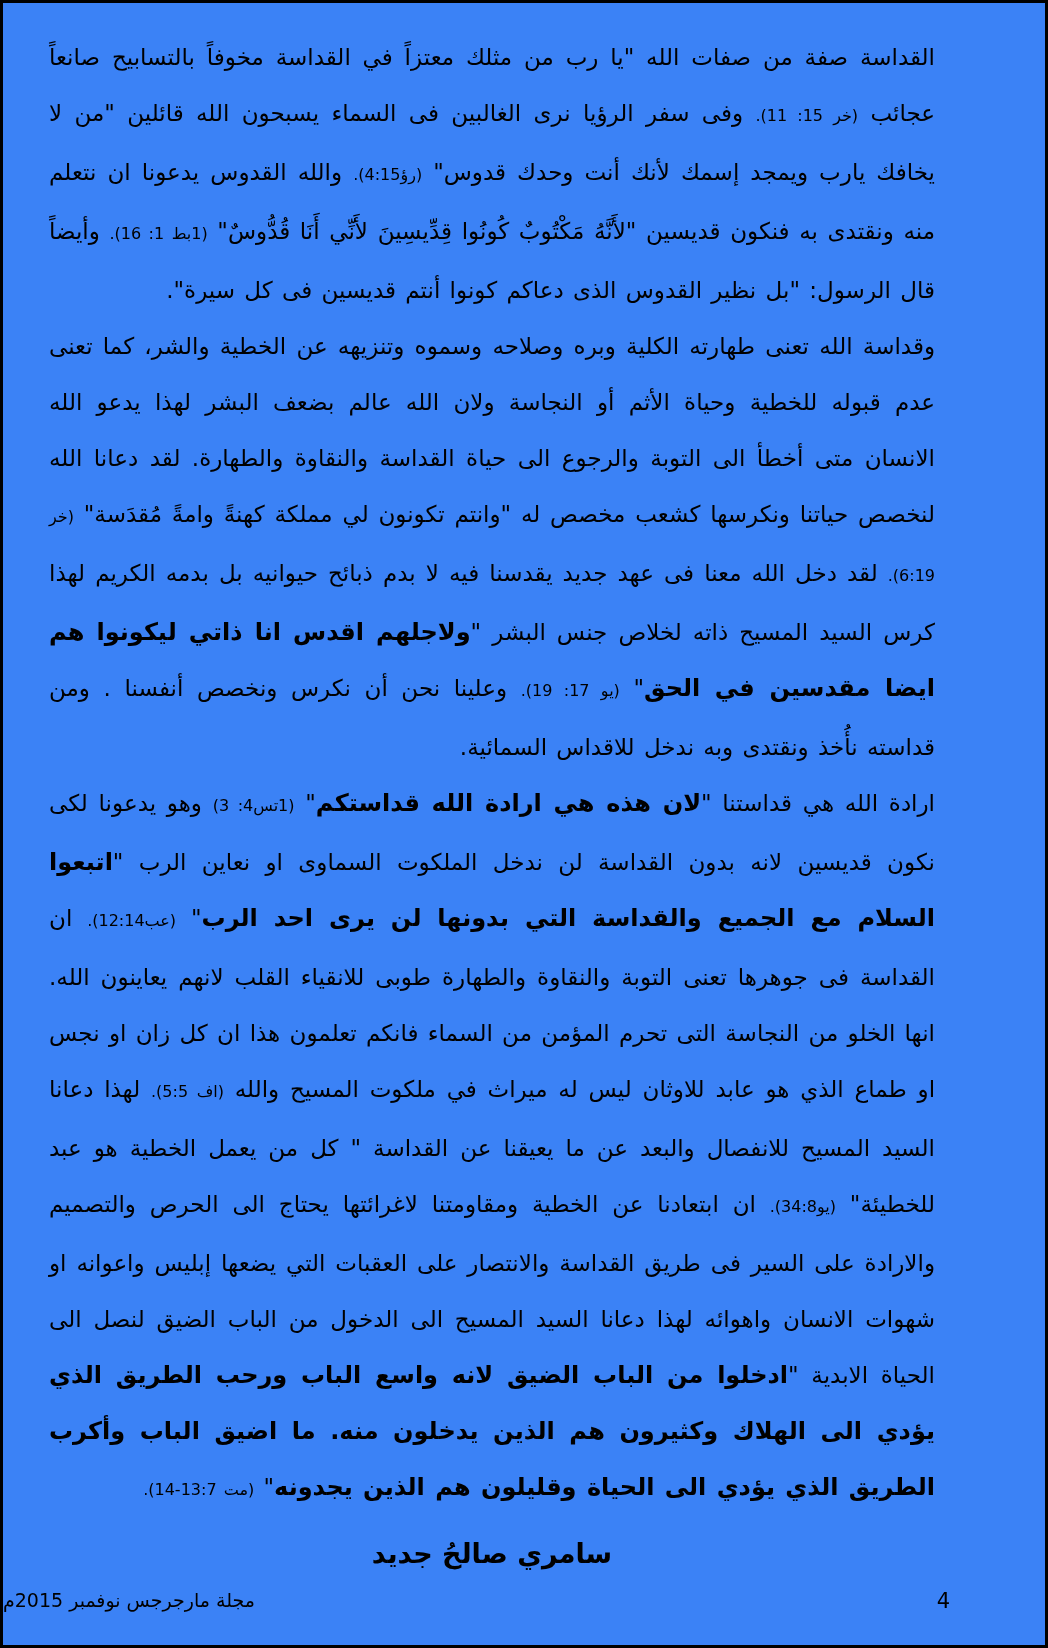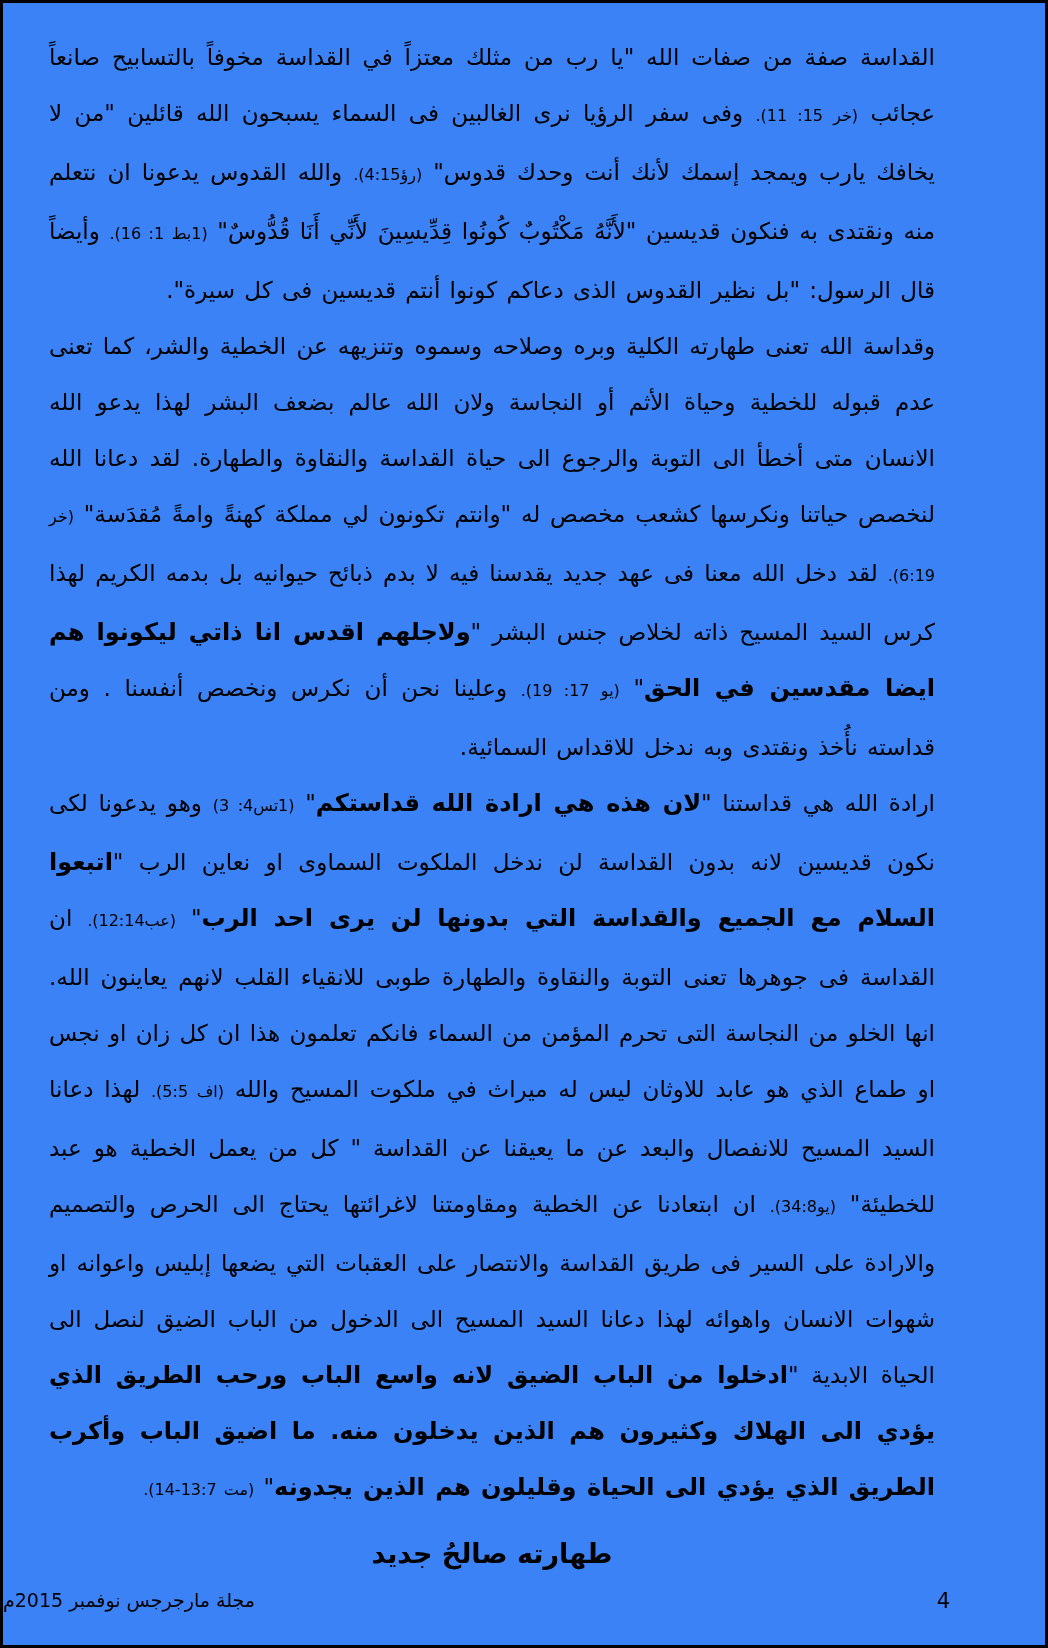--- a/index.html
+++ b/index.html
@@ -69,19 +69,19 @@
   }
 </style>
 </head>
 <body>
 
 <div class="page">
   <div class="content">
     <p class="para"><span class="r-normal">القداسة صفة من صفات الله "يا رب من مثلك معتزاً في القداسة مخوفاً بالتسابيح صانعاً عجائب </span><span class="r-ref">(خر 15: 11).</span><span class="r-normal"> وفى سفر الرؤيا نرى الغالبين فى السماء يسبحون الله قائلين "من لا يخافك يارب ويمجد إسمك لأنك أنت وحدك قدوس" </span><span class="r-ref">(رؤ4:15).</span><span class="r-normal"> والله القدوس يدعونا ان نتعلم منه ونقتدى به فنكون قديسين "لأَنَّهُ مَكْتُوبٌ كُونُوا قِدِّيسِينَ لأَنِّي أَنَا قُدُّوسٌ" </span><span class="r-ref">(1بط 1: 16).</span><span class="r-normal"> وأيضاً قال الرسول: "بل نظير القدوس الذى دعاكم كونوا أنتم قديسين فى كل سيرة".</span></p>
     <p class="para"><span class="r-normal">وقداسة الله تعنى طهارته الكلية وبره وصلاحه وسموه وتنزيهه عن الخطية والشر، كما تعنى عدم قبوله للخطية وحياة الأثم أو النجاسة ولان الله عالم بضعف البشر لهذا يدعو الله الانسان متى أخطأ الى التوبة والرجوع الى حياة القداسة والنقاوة والطهارة. لقد دعانا الله لنخصص حياتنا ونكرسها كشعب مخصص له "وانتم تكونون لي مملكة كهنةً وامةً مُقدَسة" </span><span class="r-ref">(خر 6:19).</span><span class="r-normal"> لقد دخل الله معنا فى عهد جديد يقدسنا فيه لا بدم ذبائح حيوانيه بل بدمه الكريم لهذا كرس السيد المسيح ذاته لخلاص جنس البشر "</span><span class="r-bold">ولاجلهم اقدس انا ذاتي ليكونوا هم ايضا مقدسين في الحق</span><span class="r-normal">" </span><span class="r-ref">(يو 17: 19).</span><span class="r-normal"> وعلينا نحن أن نكرس ونخصص أنفسنا . ومن قداسته نأُخذ ونقتدى وبه ندخل للاقداس السمائية.</span></p>
     <p class="para"><span class="r-normal">ارادة الله هي قداستنا "</span><span class="r-bold">لان هذه هي ارادة الله قداستكم</span><span class="r-normal">" </span><span class="r-ref">(1تس4: 3)</span><span class="r-normal"> وهو يدعونا لكى نكون قديسين لانه بدون القداسة لن ندخل الملكوت السماوى او نعاين الرب "</span><span class="r-bold">اتبعوا السلام مع الجميع والقداسة التي بدونها لن يرى احد الرب</span><span class="r-normal">" </span><span class="r-ref">(عب12:14).</span><span class="r-normal"> ان القداسة فى جوهرها تعنى التوبة والنقاوة والطهارة طوبى للانقياء القلب لانهم يعاينون الله. انها الخلو من النجاسة التى تحرم المؤمن من السماء فانكم تعلمون هذا ان كل زان او نجس او طماع الذي هو عابد للاوثان ليس له ميراث في ملكوت المسيح والله </span><span class="r-ref">(اف 5:5).</span><span class="r-normal"> لهذا دعانا السيد المسيح للانفصال والبعد عن ما يعيقنا عن القداسة " كل من يعمل الخطية هو عبد للخطيئة" </span><span class="r-ref">(يو34:8).</span><span class="r-normal"> ان ابتعادنا عن الخطية ومقاومتنا لاغرائتها يحتاج الى الحرص والتصميم والارادة على السير فى طريق القداسة والانتصار على العقبات التي يضعها إبليس واعوانه او شهوات الانسان واهوائه لهذا دعانا السيد المسيح الى الدخول من الباب الضيق لنصل الى الحياة الابدية "</span><span class="r-bold">ادخلوا من الباب الضيق لانه واسع الباب ورحب الطريق الذي يؤدي الى الهلاك وكثيرون هم الذين يدخلون منه. ما اضيق الباب وأكرب الطريق الذي يؤدي الى الحياة وقليلون هم الذين يجدونه</span><span class="r-normal">" </span><span class="r-ref">(مت 13:7-14).</span></p>
-    <p class="signature">طهارته صالحُ جديد</p>
+    <p class="signature">سامري صالحُ جديد</p>
   </div>
   <div class="footer">
     <span class="footer-text">مجلة مارجرجس نوفمبر 2015م</span>
     <span class="page-number">4</span>
   </div>
 </div>
 
 </body></html>

